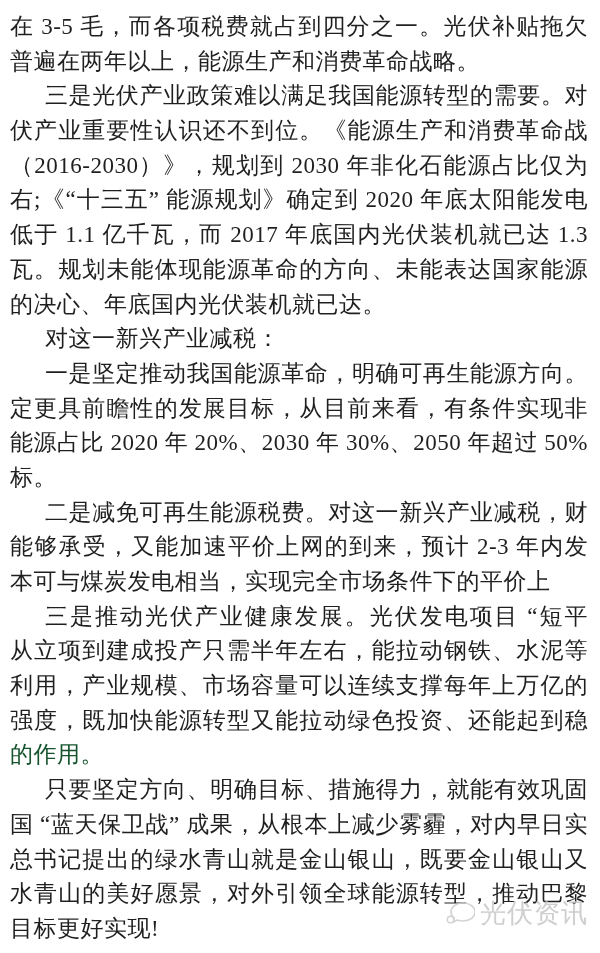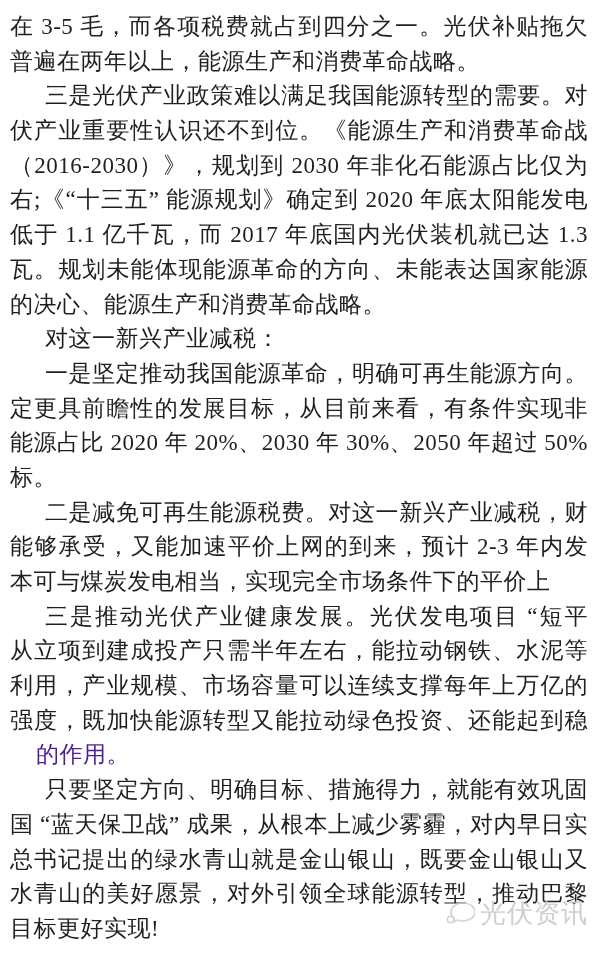--- a/index.html
+++ b/index.html
@@ -66,34 +66,34 @@
 
   <div class="doc-text" id="doc-text">
       <div class="line justify" style="color: rgb(31, 31, 31);">在 3-5 毛，而各项税费就占到四分之一。光伏补贴拖欠时间</div>
       <div class="line" style="color: rgb(31, 31, 31);">普遍在两年以上，能源生产和消费革命战略。</div>
       <div class="line indent justify" style="color: rgb(31, 31, 31);">三是光伏产业政策难以满足我国能源转型的需要。对光</div>
       <div class="line justify" style="color: rgb(31, 31, 31);">伏产业重要性认识还不到位。《能源生产和消费革命战略</div>
       <div class="line justify" style="color: rgb(31, 31, 31);">（2016-2030）》，规划到 2030 年非化石能源占比仅为 20%左</div>
       <div class="line justify" style="color: rgb(31, 31, 31);">右;《“十三五” 能源规划》确定到 2020 年底太阳能发电不</div>
       <div class="line justify" style="color: rgb(31, 31, 31);">低于 1.1 亿千瓦，而 2017 年底国内光伏装机就已达 1.3 亿千</div>
       <div class="line justify" style="color: rgb(31, 31, 31);">瓦。规划未能体现能源革命的方向、未能表达国家能源转型</div>
-      <div class="line" style="color: rgb(31, 31, 31);">的决心、能源生产和消费革命战略。</div>
+      <div class="line" style="color: rgb(31, 31, 31);">的决心、年底国内光伏装机就已达。</div>
       <div class="line indent" style="color: rgb(31, 31, 31);">对这一新兴产业减税：</div>
       <div class="line indent justify" style="color: rgb(31, 31, 31);">一是坚定推动我国能源革命，明确可再生能源方向。制</div>
       <div class="line justify" style="color: rgb(31, 31, 31);">定更具前瞻性的发展目标，从目前来看，有条件实现非化石</div>
       <div class="line justify" style="color: rgb(31, 31, 31);">能源占比 2020 年 20%、2030 年 30%、2050 年超过 50%的目</div>
       <div class="line" style="color: rgb(31, 31, 31);">标。</div>
       <div class="line indent justify" style="color: rgb(31, 31, 31);">二是减免可再生能源税费。对这一新兴产业减税，财力</div>
       <div class="line justify" style="color: rgb(31, 31, 31);">能够承受，又能加速平价上网的到来，预计 2-3 年内发电成</div>
       <div class="line" style="color: rgb(31, 31, 31);">本可与煤炭发电相当，实现完全市场条件下的平价上网。</div>
       <div class="line indent justify" style="color: rgb(31, 31, 31);">三是推动光伏产业健康发展。光伏发电项目 “短平快”，</div>
       <div class="line justify" style="color: rgb(31, 31, 31);">从立项到建成投产只需半年左右，能拉动钢铁、水泥等产能</div>
       <div class="line justify" style="color: rgb(31, 31, 31);">利用，产业规模、市场容量可以连续支撑每年上万亿的投资</div>
       <div class="line justify" style="color: rgb(31, 31, 31);">强度，既加快能源转型又能拉动绿色投资、还能起到稳增长</div>
-      <div class="line" style="color: #4c1d95; margin-left: 26px;">的作用。</div>
+      <div class="line" style="color: #14532d;">的作用。</div>
       <div class="line indent justify" style="color: rgb(31, 31, 31);">只要坚定方向、明确目标、措施得力，就能有效巩固我</div>
       <div class="line justify" style="color: rgb(31, 31, 31);">国 “蓝天保卫战” 成果，从根本上减少雾霾，对内早日实现</div>
       <div class="line justify" style="color: rgb(31, 31, 31);">总书记提出的绿水青山就是金山银山，既要金山银山又要绿</div>
       <div class="line justify" style="color: rgb(31, 31, 31);">水青山的美好愿景，对外引领全球能源转型，推动巴黎协定</div>
       <div class="line" style="color: rgb(31, 31, 31);">目标更好实现!</div>
     </div>
 
   <div class="watermark">
     <span class="wm-icon">
       <svg viewBox="0 0 30 26" width="30" height="26">

